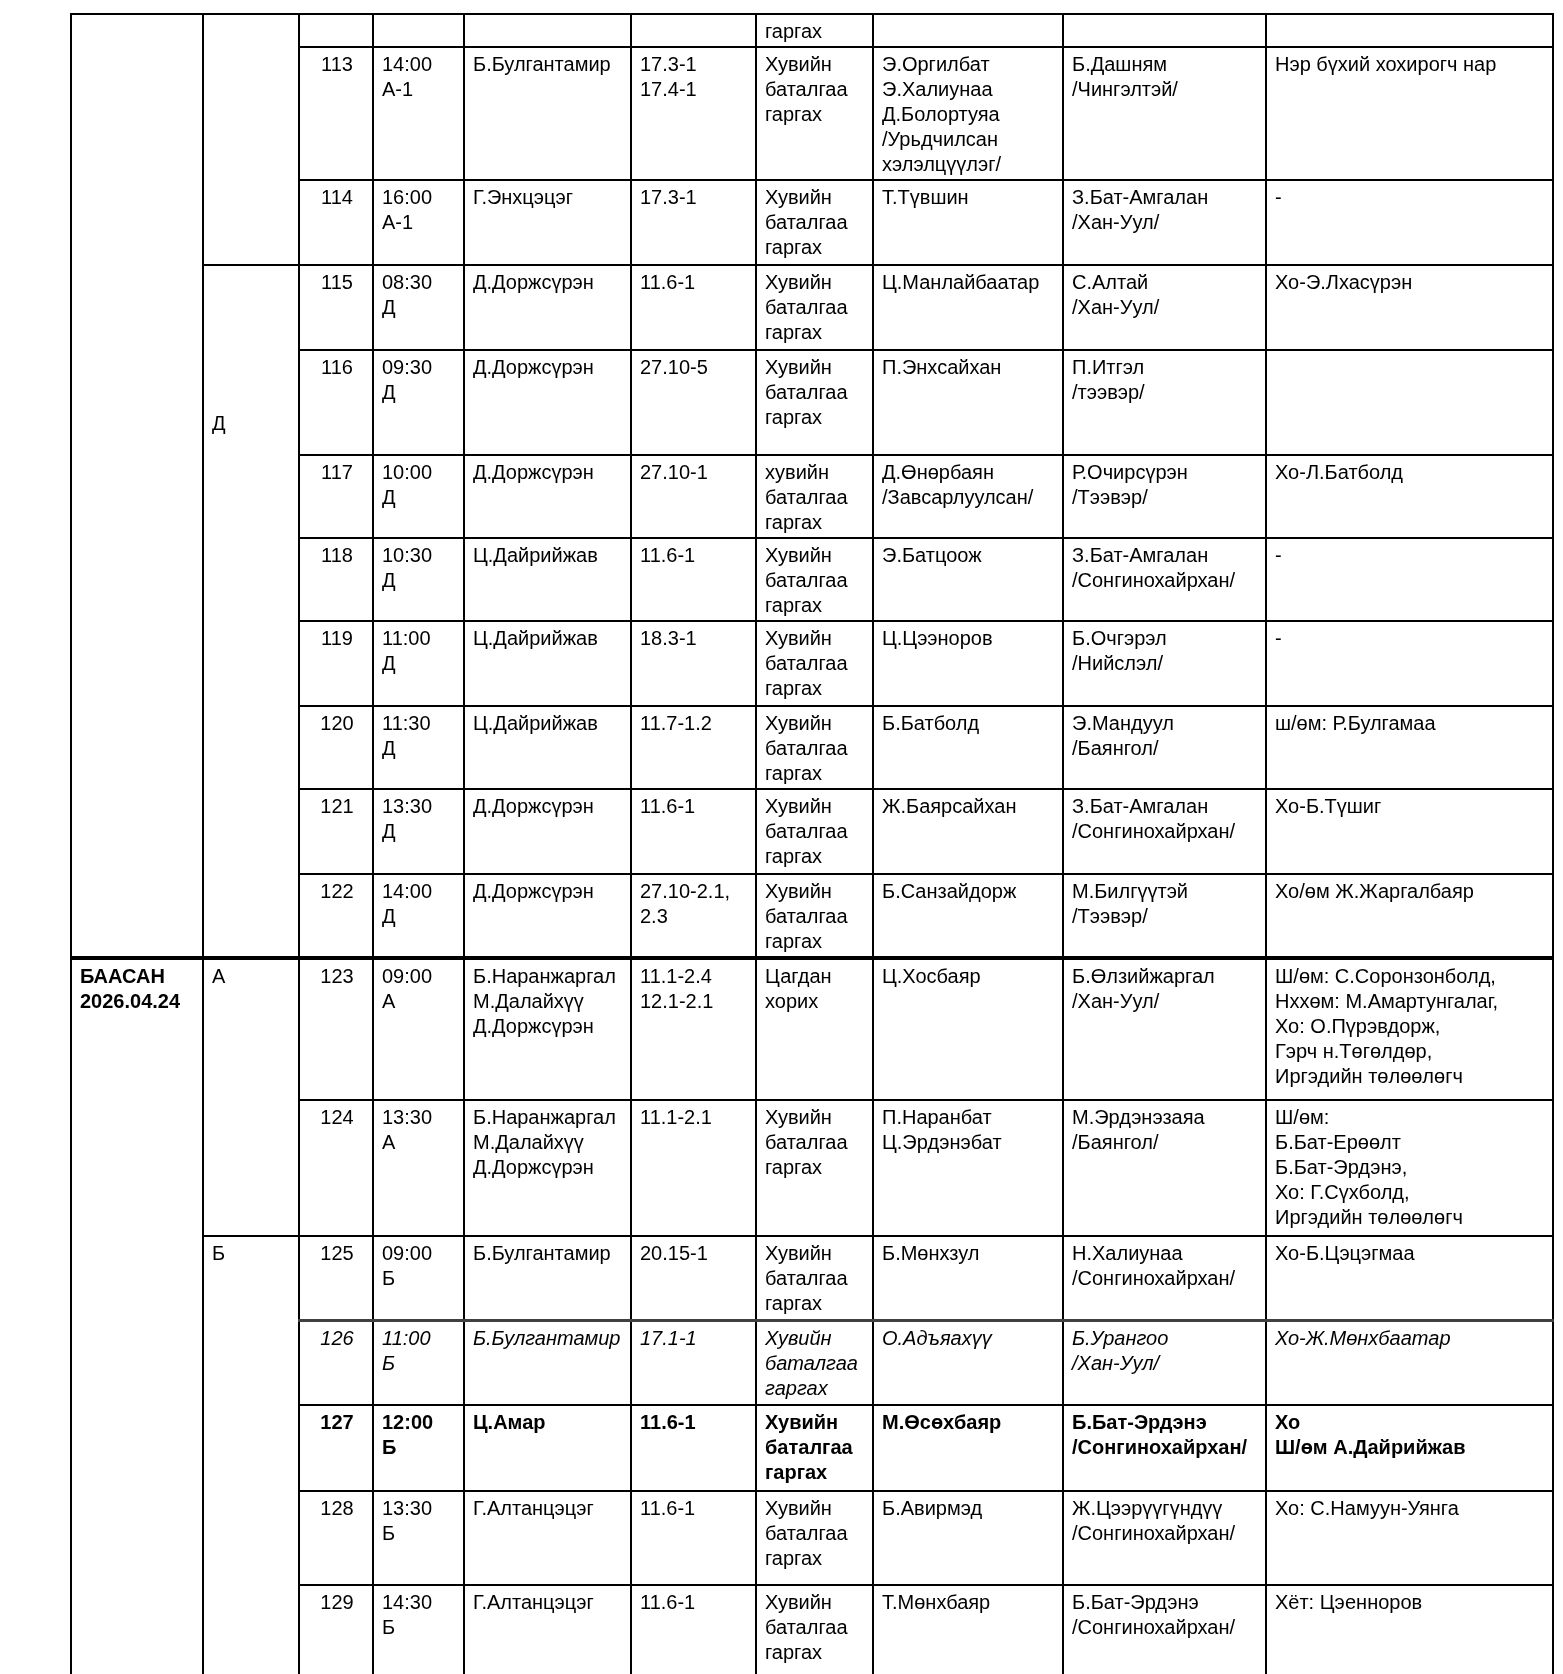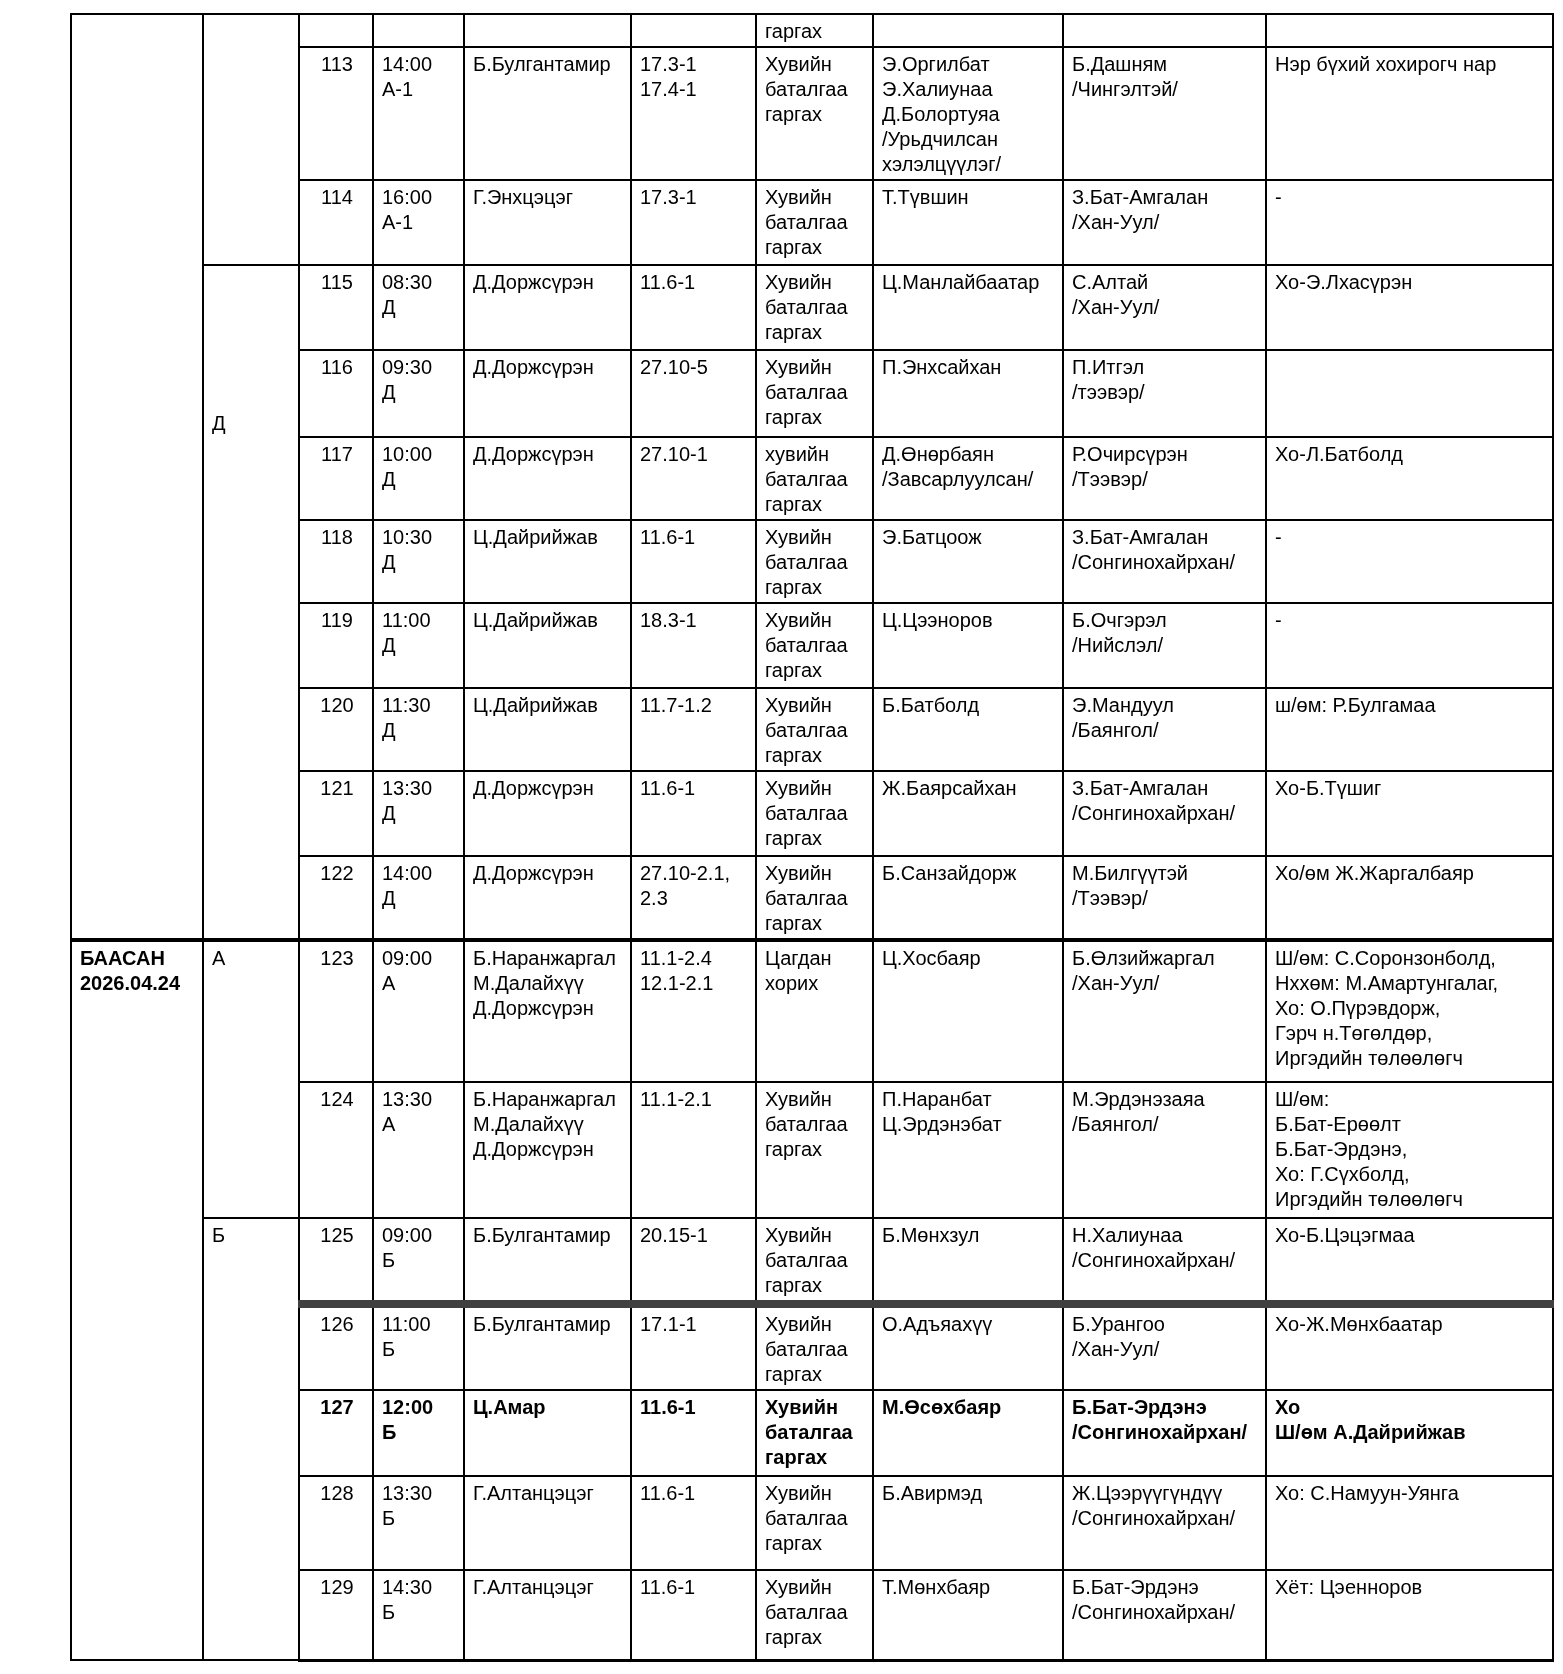--- a/index.html
+++ b/index.html
@@ -37,21 +37,21 @@
     margin-top:36px;
   }
   .section-cell{
     vertical-align:middle;
     padding-left:16px;
     font-size:22px;
     white-space:normal;
   }
   .section-cell.sec-1{vertical-align:top;padding-top:145px;}
   tr.day-start td{border-top:4px solid #000;}
-  tr.heavy-top td{border-top:8px solid #404040;}
+  tr.heavy-top td{border-top:3px solid #404040;font-style:italic;}
   tr:last-child td{border-bottom:3px solid #000;}
 </style>
 </head>
 <body>
 
 <table class="sched">
   <colgroup>
     <col style="width:132px">
       <col style="width:96px">
       <col style="width:74px">
@@ -111,21 +111,21 @@
         <td class="col-time">08:30
 Д</td>
         <td class="col-judge">Д.Доржсүрэн</td>
         <td class="col-article">11.6-1</td>
         <td class="col-measure">Хувийн баталгаа гаргах</td>
         <td class="col-person">Ц.Манлайбаатар</td>
         <td class="col-prosecutor">С.Алтай
 /Хан-Уул/</td>
         <td class="col-note mid">Хо-Э.Лхасүрэн</td>
       </tr>
-      <tr style="height: 87px;">
+      <tr style="height: 105px;">
         <td class="col-no">116</td>
         <td class="col-time">09:30
 Д</td>
         <td class="col-judge">Д.Доржсүрэн</td>
         <td class="col-article">27.10-5</td>
         <td class="col-measure">Хувийн баталгаа гаргах</td>
         <td class="col-person">П.Энхсайхан</td>
         <td class="col-prosecutor">П.Итгэл
 /тээвэр/</td>
         <td class="col-note"></td>

